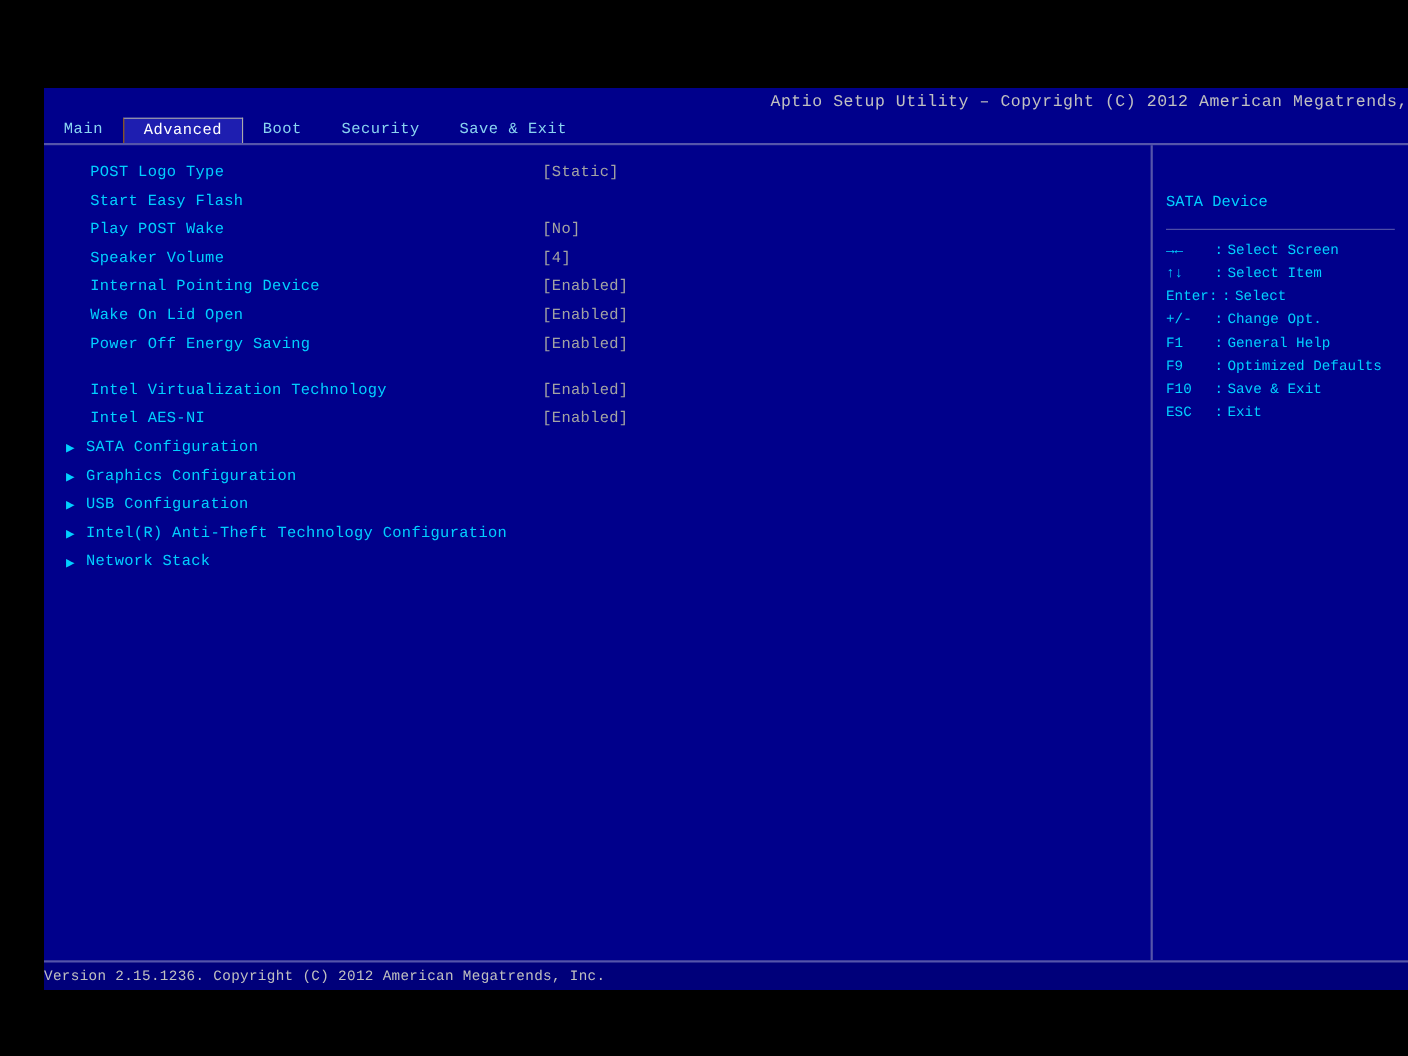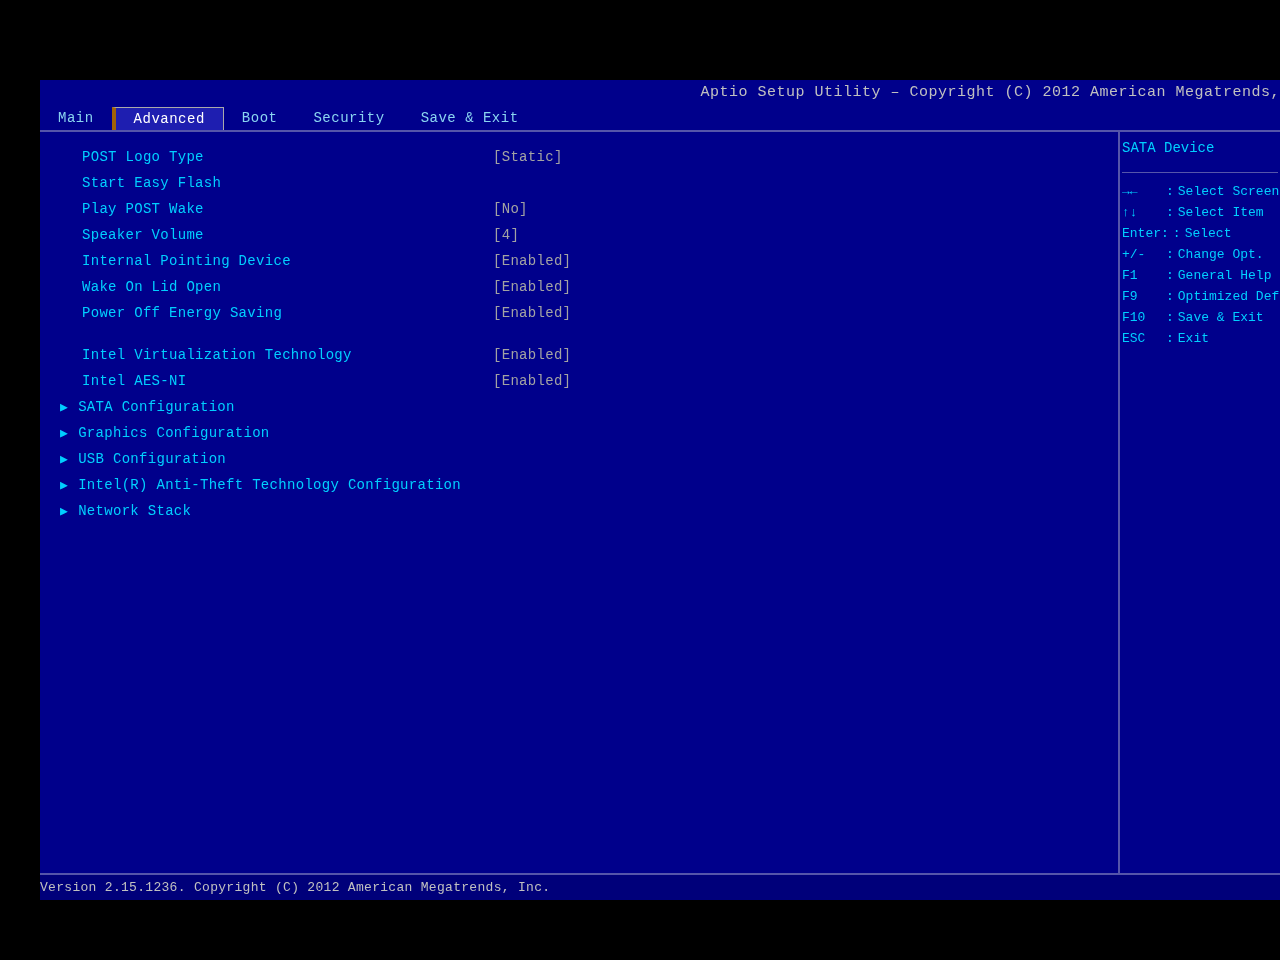--- a/index.html
+++ b/index.html
@@ -48,21 +48,21 @@
       font-size: 14px;
       color: #8ad4f0;
       cursor: pointer;
       letter-spacing: 0.5px;
     }
 
     .nav-tab.active {
       background: #1e1eb0;
       color: #fff;
       border-top: 1px solid #aaa;
-      border-left: 4px solid #a16207;
+      border-left: 1px solid #a16207;
       border-right: 1px solid #aaa;
     }
 
     
     #main-area {
       display: flex;
       flex: 1;
       border-top: 2px solid #5555aa;
     }
 
@@ -107,27 +107,28 @@
       font-size: 13px;
       margin-right: 4px;
     }
 
     .spacer-row {
       height: 16px;
     }
 
     
     #help-panel {
-      width: 160px;
-      padding: 8px 2px;
+      width: 232px;
+      padding: 8px 12px;
       display: flex;
       flex-direction: column;
       gap: 0;
       font-size: 13px;
       color: #00cfff;
+      margin-top: 36px;
     }
 
     .help-title {
       font-size: 14px;
       margin-bottom: 8px;
       color: #00cfff;
     }
 
     .help-divider {
       border: none;

